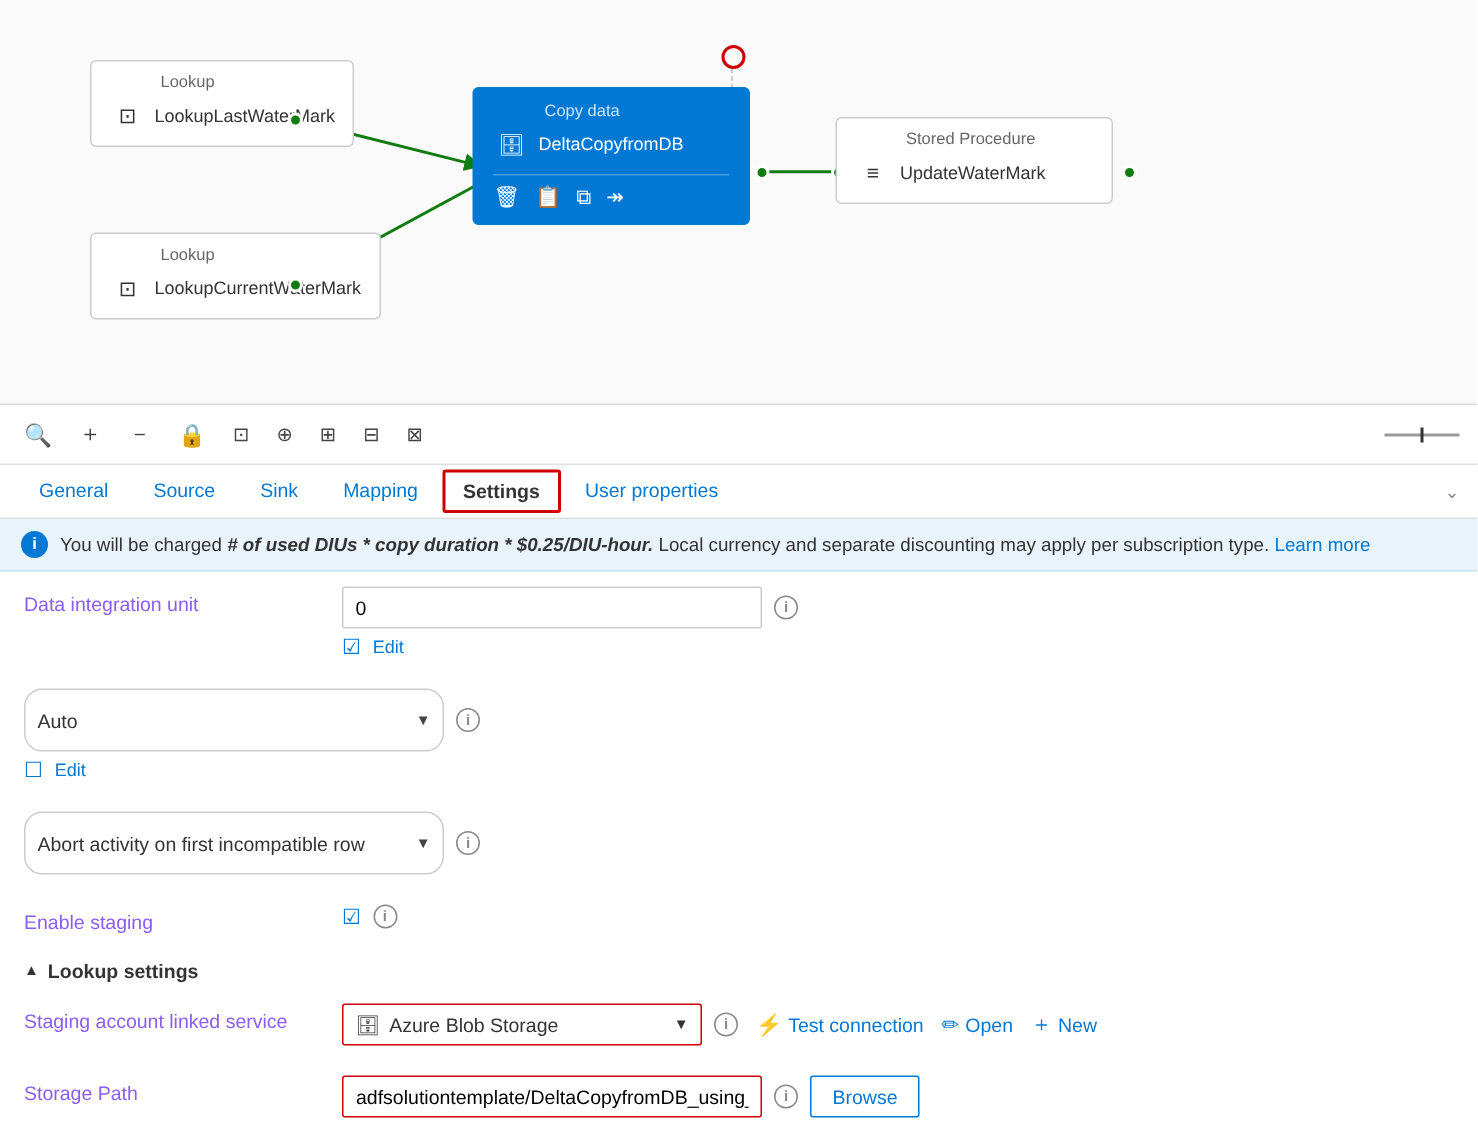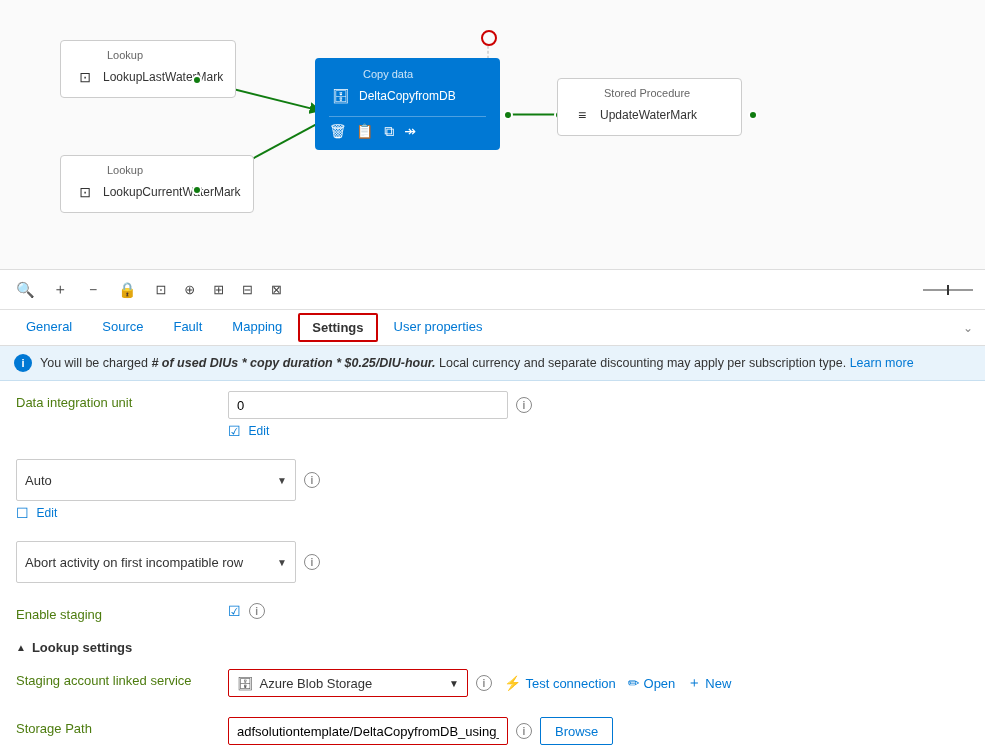--- a/index.html
+++ b/index.html
@@ -176,21 +176,21 @@
       align-items: flex-start;
       padding: 10px 0;
       border-bottom: none;
       min-height: 38px;
       gap: 12px;
     }
     .setting-label {
       width: 200px;
       flex-shrink: 0;
       font-size: 13px;
-      color: #4d7c0f;
+      color: #8b5cf6;
       padding-top: 4px;
     }
     .setting-control {
       flex: 1;
       display: flex;
       flex-direction: column;
       gap: 4px;
     }
     .setting-control-row {
       display: flex;
@@ -205,21 +205,21 @@
       padding: 4px 8px;
       font-size: 13px;
       height: 28px;
       width: 280px;
       outline: none;
     }
 
     
     .dropdown {
       border: 1px solid #ccc;
-      border-radius: 2px;
+      border-radius: 12px;
       padding: 20px 8px;
       font-size: 13px;
       height: 28px;
       width: 280px;
       background: #fff;
       cursor: pointer;
       display: flex;
       align-items: center;
       justify-content: space-between;
       position: relative;
@@ -452,21 +452,21 @@
   <div style="margin-left:auto;display:flex;align-items:center;gap:4px;">
     <div style="width:50px;height:2px;background:#999;position:relative;">
       <div style="position:absolute;top:-4px;left:50%;width:2px;height:10px;background:#333;transform:translateX(-50%);"></div>
     </div>
   </div>
 </div>
 
 <div class="tabs-bar">
   <div class="tab">General</div>
   <div class="tab">Source</div>
-  <div class="tab">Fault</div>
+  <div class="tab">Sink</div>
   <div class="tab">Mapping</div>
   <div class="tab active">Settings</div>
   <div class="tab">User properties</div>
   <span class="collapse-arrow">⌄</span>
 </div>
 
 <div class="info-banner">
   <div class="info-icon">i</div>
   <div>
     <span>You will be charged </span><strong># of used DIUs * copy duration * $0.25/DIU-hour.</strong><span> Local currency and separate discounting may apply per subscription type.</span>

